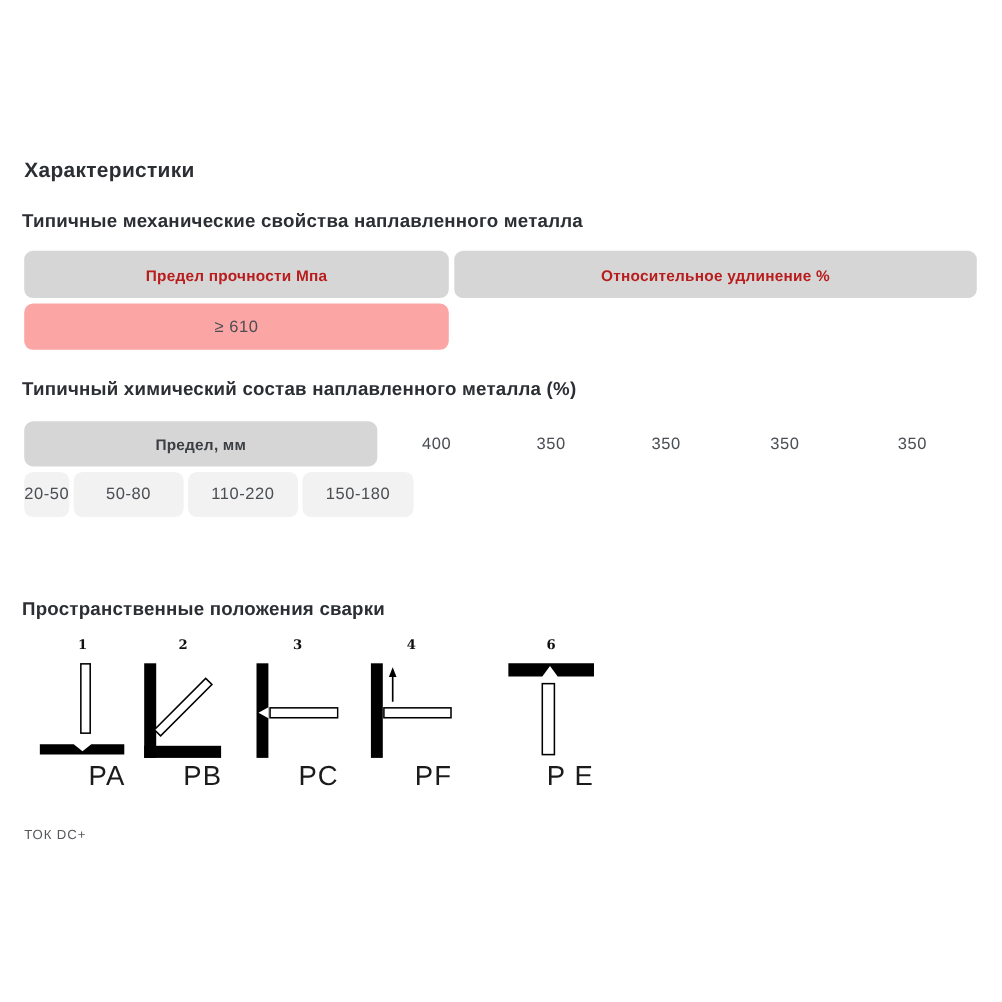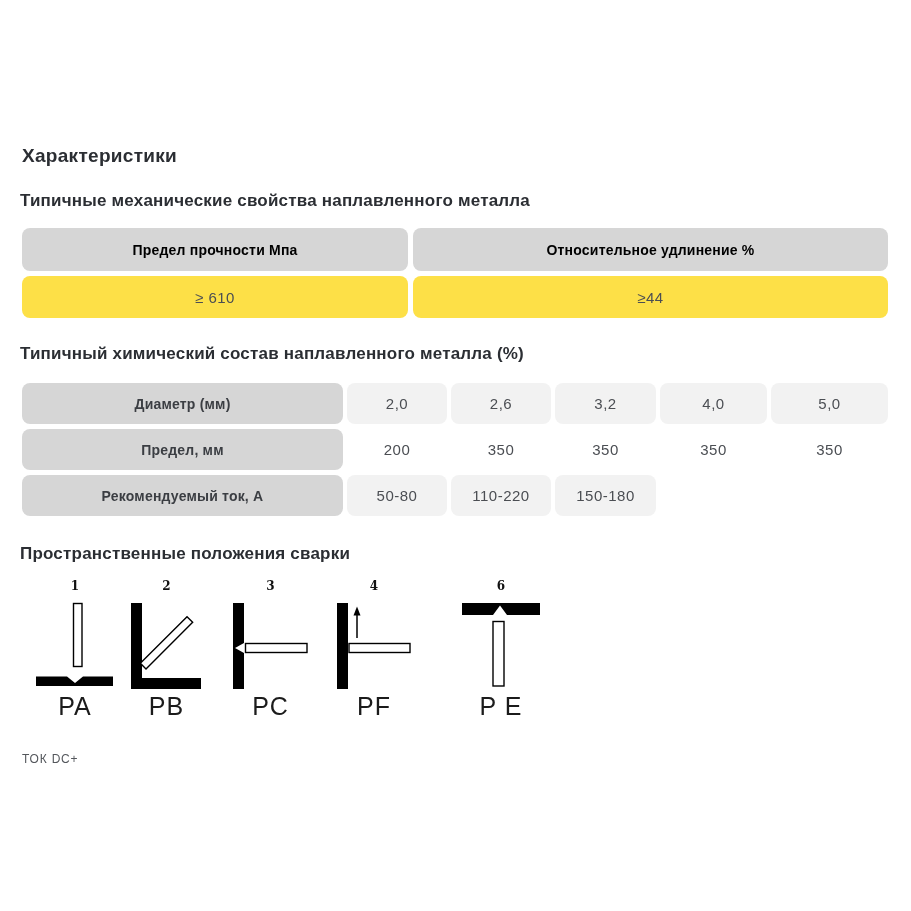--- a/index.html
+++ b/index.html
@@ -18,22 +18,22 @@
   .h-chem { top:344px; }
   .h-pos  { top:544px; }
 
   
   .table1 { position:absolute; left:22px; top:228px; width:866px; }
   .trow { display:flex; gap:5px; margin-bottom:5px; }
   .cell {
     display:flex; align-items:center; justify-content:center;
     border-radius:8px; text-align:center;
   }
-  .hcell { background:#d6d6d6; height:43px; font-weight:bold; font-size:14px; color:#000000; letter-spacing:0.2px; }
-  .vcell { background:#fde047; height:42px; font-size:15px; color:#4b4e53; letter-spacing:0.5px; }
+  .hcell { background:#d6d6d6; height:43px; font-weight:bold; font-size:14px; color:#b91c1c; letter-spacing:0.2px; }
+  .vcell { background:#fca5a5; height:42px; font-size:15px; color:#4b4e53; letter-spacing:0.5px; }
   .w1 { width:386px; }
   .w2 { flex:1; }
 
   
   .table2 { position:absolute; left:22px; top:383px; width:866px; }
   .t2row { display:flex; gap:4px; margin-bottom:5px; height:41px; }
   .t2row .lbl {
     width:321px; background:#d6d6d6; border-radius:8px;
     display:flex; align-items:center; justify-content:center;
     font-weight:bold; font-size:14px; color:#3b3e43; letter-spacing:0.2px;
@@ -53,21 +53,21 @@
   
   .pos {
     position:absolute; top:578px;
   }
   .pos-num {
     height:16px; line-height:16px; text-align:center;
     font-family:"DejaVu Serif", serif; font-weight:bold; font-size:12px; color:#111;
   }
   .pos-svg { display:block; margin-top:2px; }
   .pos-label {
-    margin-top:4px; text-align:center;
+    margin-top:4px; text-align:right;
     font-size:25px; color:#1b1b1b; letter-spacing:1px; line-height:24px;
   }
   .p-pa { left:36px;  width:78px; }
   .p-pb { left:131px; width:71px; }
   .p-pc { left:233px; width:75px; }
   .p-pf { left:337px; width:74px; }
   .p-pe { left:462px; width:78px; }
 
   .electrode { fill:#ffffff; stroke:#000000; stroke-width:1.4; }
   .ink { fill:#000000; }
@@ -86,45 +86,36 @@
 
   <div class="section-heading h-mech">Типичные механические свойства наплавленного металла</div>
 
   <div class="table1">
     <div class="trow">
       <div class="cell hcell w1">Предел прочности Мпа</div>
       <div class="cell hcell w2">Относительное удлинение %</div>
     </div>
     <div class="trow">
       <div class="cell vcell w1">≥ 610</div>
-      <div class="cell vcell w2">≥44</div>
     </div>
   </div>
 
   <div class="section-heading h-chem">Типичный химический состав наплавленного металла (%)</div>
 
   <div class="table2">
-    <div class="t2row row-shade">
-      <div class="lbl">Диаметр (мм)</div>
-      <div class="v">2,0</div>
-      <div class="v">2,6</div>
-      <div class="v">3,2</div>
-      <div class="v">4,0</div>
-      <div class="v">5,0</div>
-    </div>
     <div class="t2row row-plain">
       <div class="lbl">Предел, мм</div>
-      <div class="v">200</div>
+      <div class="v">400</div>
       <div class="v">350</div>
       <div class="v">350</div>
       <div class="v">350</div>
       <div class="v">350</div>
     </div>
     <div class="t2row row-shade">
-      <div class="lbl">Рекомендуемый ток, А</div>
+      <div class="v">20-50</div>
       <div class="v">50-80</div>
       <div class="v">110-220</div>
       <div class="v">150-180</div>
     </div>
   </div>
 
   <div class="section-heading h-pos">Пространственные положения сварки</div>
 
   <div class="pos p-pa">
     <div class="pos-num">1</div>

